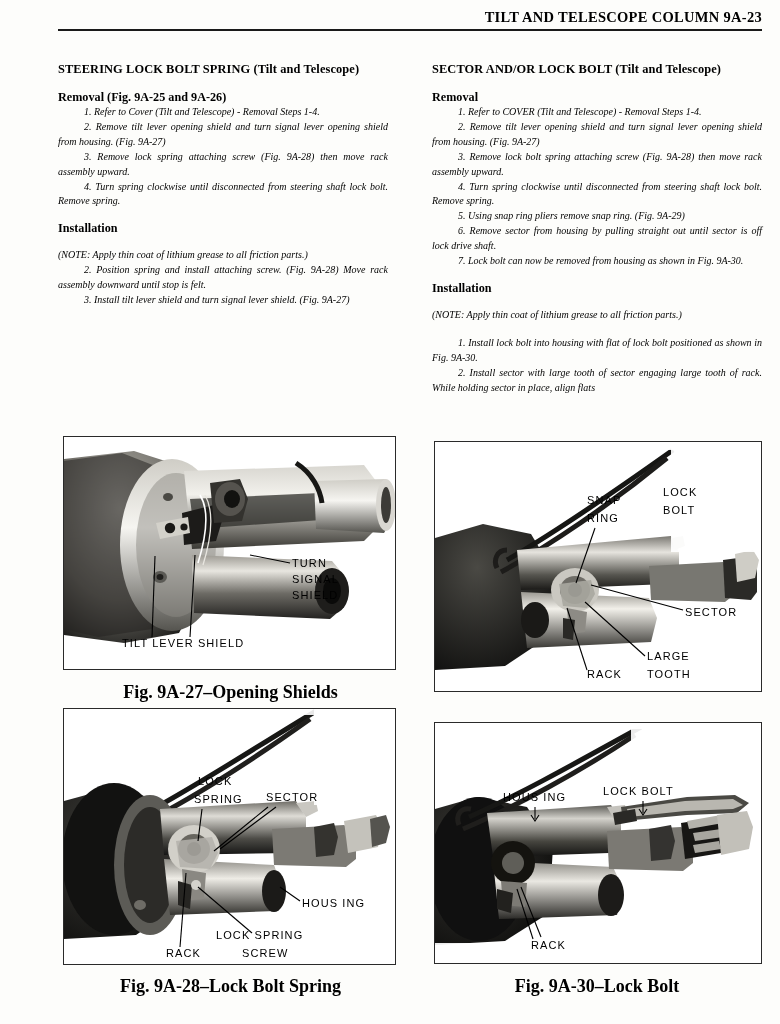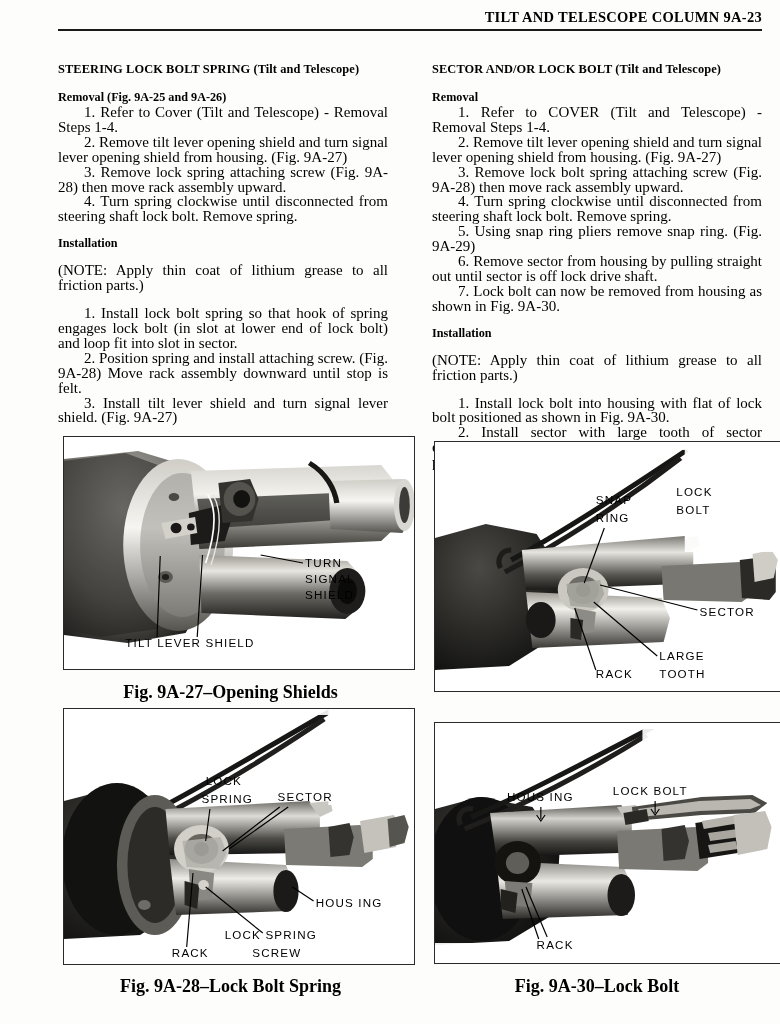--- a/index.html
+++ b/index.html
@@ -65,41 +65,41 @@
   .sub-head {
     font-family: "Liberation Serif", serif;
     font-weight: bold;
     font-size: 12.2px;
     margin: 12px 0 0 0;
   }
   .sub-head.tight { margin-top: 0; }
 
   p.body {
     font-family: "Liberation Serif", serif;
-    font-size: 15px;
+    font-size: 10px;
     line-height: 14.9px;
     margin: 0;
     text-align: justify;
     text-justify: inter-word;
+    font-style: italic;
   }
   p.step {
     text-indent: 26px;
   }
   p.note {
     margin-top: 12px;
   }
   p.gap-before { margin-top: 13px; }
 
   
   .figbox {
     position: absolute;
     border: 1.6px solid #2a2a2a;
     background: #a21caf;
     overflow: hidden;
-    padding-left: 19px;
   }
   .figcap {
     position: absolute;
     font-family: "Liberation Serif", serif;
     font-weight: bold;
     font-size: 18px;
     text-align: center;
   }
 
   
@@ -143,21 +143,20 @@
 
     <p class="body step">1. Refer to Cover (Tilt and Telescope) - Removal Steps 1-4.</p>
     <p class="body step">2. Remove tilt lever opening shield and turn signal lever opening shield from housing. (Fig. 9A-27)</p>
     <p class="body step">3. Remove lock spring attaching screw (Fig. 9A-28) then move rack assembly upward.</p>
     <p class="body step">4. Turn spring clockwise until disconnected from steering shaft lock bolt. Remove spring.</p>
 
     <div class="sub-head">Installation</div>
 
     <p class="body note">(NOTE: Apply thin coat of lithium grease to all friction parts.)</p>
 
-    <p class="body step gap-before">1. Install lock bolt spring so that hook of spring engages lock bolt (in slot at lower end of lock bolt) and loop fit into slot in sector.</p>
     <p class="body step">2. Position spring and install attaching screw. (Fig. 9A-28) Move rack assembly downward until stop is felt.</p>
     <p class="body step">3. Install tilt lever shield and turn signal lever shield. (Fig. 9A-27)</p>
   </div>
 
   <div class="col col-right">
     <div class="sec-head">SECTOR AND/OR LOCK BOLT (Tilt and Telescope)</div>
 
     <div class="sub-head tight">Removal</div>
 
     <p class="body step">1. Refer to COVER (Tilt and Telescope) - Removal Steps 1-4.</p>

